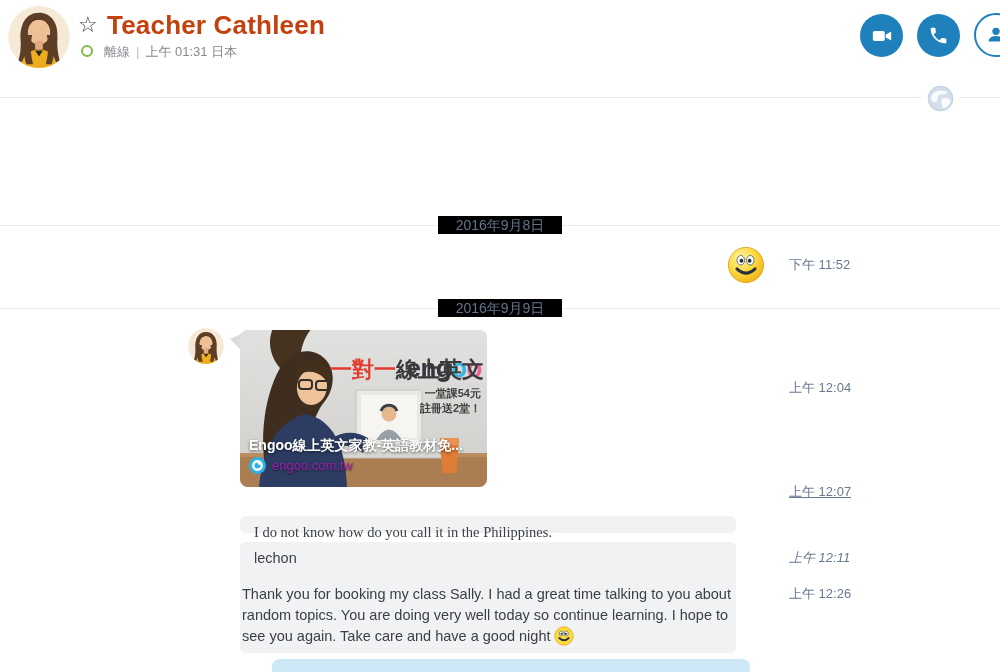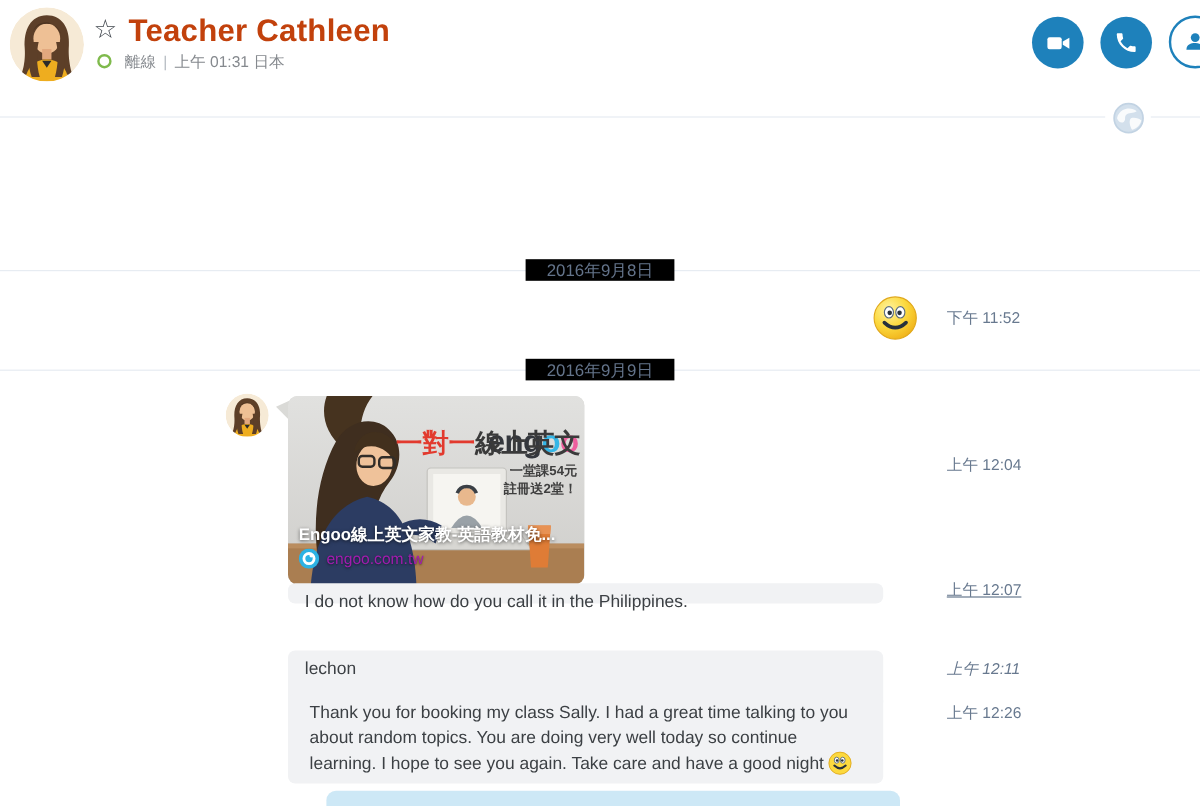--- a/index.html
+++ b/index.html
@@ -54,23 +54,23 @@
   .timestamp { position:absolute; left:789px; font-size:13px; color:#68798f;
     white-space:nowrap; }
   #ts-emoji { top:256px; }
   #ts-card  { top:339px;margin-top:40px; }
   #ts-m1 { top:483px;text-decoration:underline; }
   #ts-m2 { top:549px;font-style:italic; }
   #ts-m3 { top:585px; }
 
   .bubble { position:absolute; left:240px; width:496px; background:#f1f2f4;
     border-radius:6px; font-size:14.5px; color:#3c4044; padding:8px 14px; }
-  #bubble1 { top:486px; height:17px; line-height:17px; }
+  #bubble1 { top:516px; height:17px; line-height:17px;font-family:Liberation Serif, serif; }
   #bubble2 { top:542px; height:49px; line-height:17px; }
-  #bubble3 { top:578px; height:75px; line-height:21px; padding:6px 18px; }
+  #bubble3 { top:578px; height:75px; line-height:21px; padding:6px 2px; }
   .inline-emoji { display:inline-block; width:20px; height:20px; vertical-align:-5px;
     margin-left:3px; }
 
   .bubble-out-partial { position:absolute; left:272px; top:659px; width:478px;
     height:13px; background:#cde8f6; border-radius:8px 8px 0 0; }
 
   
   .card { position:absolute; left:240px; top:330px; width:247px; height:157px;
     border-radius:8px; overflow:hidden; cursor:pointer; background:#d8d8d5; }
   .card-tail { position:absolute; left:230px; top:334px; width:0; height:0;

